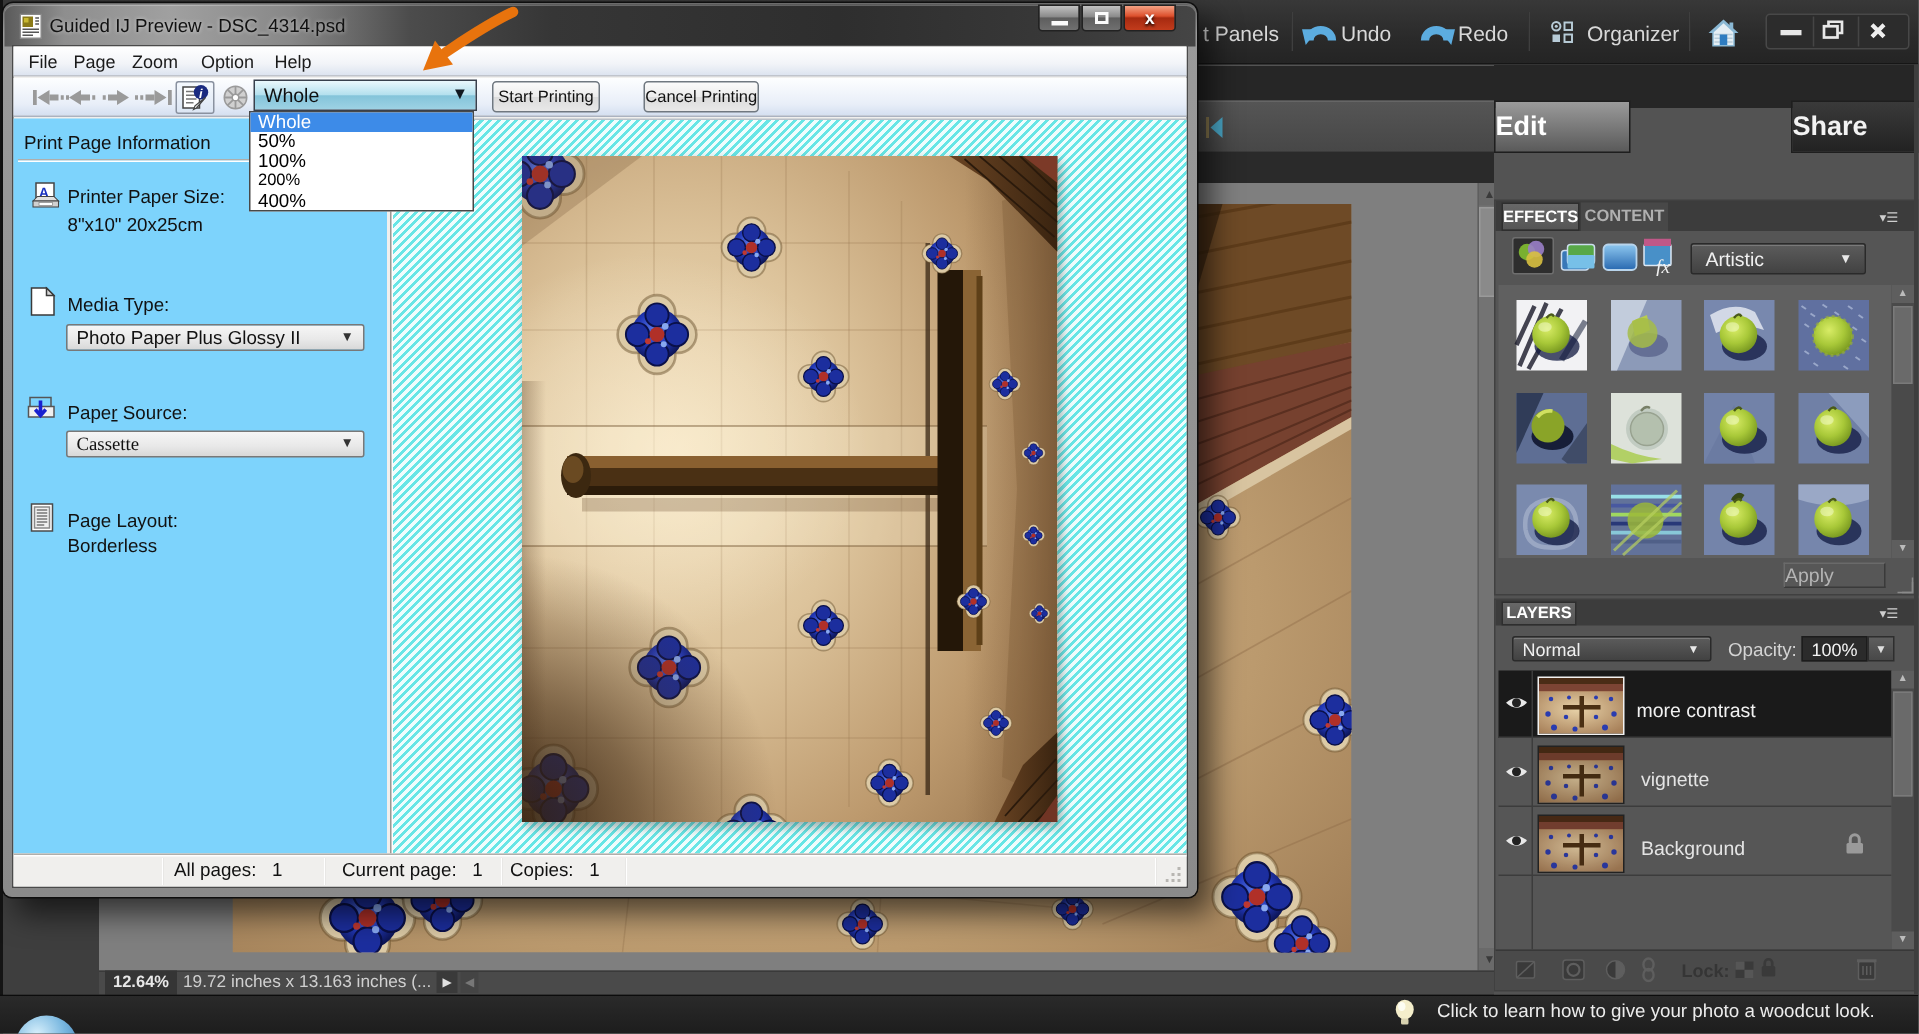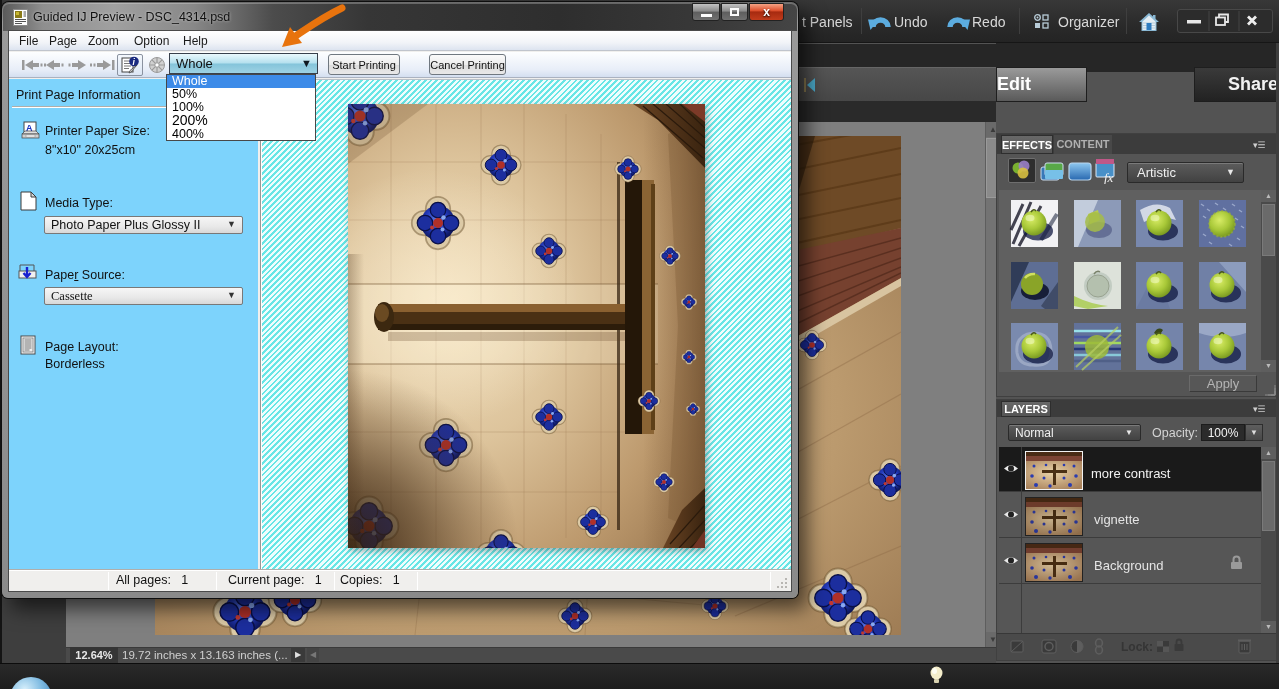--- a/index.html
+++ b/index.html
@@ -190,27 +190,28 @@
 <div class="abs" style="left:122px;top:647px;width:167px;height:16px;color:#d0d0d0;font-size:11.5px;line-height:16px;white-space:nowrap;overflow:hidden;">19.72 inches x 13.163 inches (...</div>
 <div class="abs" style="left:291px;top:648px;width:14px;height:14px;background:#3a3a3a;color:#e0e0e0;font-size:8px;text-align:center;line-height:14px;">▶</div>
 <div class="abs" style="left:307px;top:648px;width:12px;height:14px;background:#444;color:#777;font-size:8px;text-align:center;line-height:14px;">◀</div>
 
 <div class="abs" style="left:0;top:663px;width:1279px;height:26px;background:linear-gradient(180deg,#2a2a2a,#1d1d1d);border-top:1px solid #0c0c0c;"></div>
 <svg class="abs" style="left:929px;top:666px;" width="15" height="19" viewBox="0 0 15 19">
   <ellipse cx="7.5" cy="7" rx="6" ry="6.5" fill="#f4eecb"></ellipse>
   <ellipse cx="5.5" cy="5" rx="2.5" ry="3" fill="#fdfdf2"></ellipse>
   <rect x="5" y="13" width="5" height="4" rx="1" fill="#d8d2b0"></rect>
 </svg>
+<div class="abs" style="left:958px;top:667px;color:#ececec;font-size:12.5px;">Click to learn how to give your photo a woodcut look.</div>
 <div class="abs" style="left:10px;top:677px;width:42px;height:42px;border-radius:50%;background:radial-gradient(circle at 35% 30%, #d8f0fc, #7ab8e0 45%, #2a6aa8);"></div>
 
 <div class="abs" style="left:996px;top:43px;width:283px;height:620px;background:#535353;"></div>
 <div class="abs" style="left:996px;top:43px;width:283px;height:29px;background:#262626;"></div>
 
 <div class="abs" style="left:996px;top:67px;width:91px;height:35px;background:linear-gradient(180deg,#9a9a9a,#5a5a5a);border:1px solid #1e1e1e;color:#ffffff;font-size:18px;font-weight:bold;line-height:33px;">Edit</div>
-<div class="abs" style="left:1194px;top:67px;width:85px;height:35px;background:linear-gradient(180deg,#3a3a3a,#222);border:1px solid #1e1e1e;color:#f2f2f2;font-size:18px;font-weight:bold;text-align:right;line-height:33px;">Share</div>
+<div class="abs" style="left:1194px;top:67px;width:85px;height:35px;background:linear-gradient(180deg,#3a3a3a,#222);border:1px solid #1e1e1e;color:#f2f2f2;font-size:18px;font-weight:bold;text-align:left;line-height:33px;">Share</div>
 
 <div class="abs" id="fxpanel" style="left:996px;top:133px;width:283px;height:264px;background:#555;border:1px solid #404040;">
   <div class="abs" style="left:0;top:0;width:281px;height:20px;background:#3c3c3c;"></div>
   <div class="abs" style="left:4px;top:1px;width:52px;height:19px;background:linear-gradient(180deg,#686868,#555555);border:1px solid #2e2e2e;color:#fff;font-size:11px;font-weight:bold;text-align:center;line-height:18px;">EFFECTS</div>
   <div class="abs" style="left:57px;top:1px;width:58px;height:19px;background:#484848;color:#b0b0b0;font-size:11px;font-weight:bold;text-align:center;line-height:18px;">CONTENT</div>
   <div class="abs" style="left:256px;top:6px;color:#cfcfcf;font-size:9px;">▾<span style="letter-spacing:-1px;">☰</span></div>
 
   <div class="abs" style="left:11px;top:24px;width:28px;height:25px;background:#2e2e2e;border:1px solid #6e6e6e;border-radius:2px;"></div>
   <svg class="abs" style="left:14px;top:26px;" width="22" height="21" viewBox="0 0 22 21">
     <circle cx="7" cy="8" r="5.5" fill="#7ab030"></circle>
@@ -330,21 +331,21 @@
             <use href="#apl"></use>
           </g>
   </svg>
   </div>
 
   <div class="abs" style="left:264px;top:56px;width:15px;height:182px;background:#4a4a4a;"></div>
   <div class="abs" style="left:264px;top:56px;width:15px;height:12px;background:#5e5e5e;color:#bbb;font-size:7px;text-align:center;line-height:12px;">▲</div>
   <div class="abs" style="left:264px;top:226px;width:15px;height:12px;background:#5e5e5e;color:#bbb;font-size:7px;text-align:center;line-height:12px;">▼</div>
   <div class="abs" style="left:265px;top:70px;width:13px;height:52px;background:#6a6a6a;border:1px solid #7a7a7a;"></div>
 
-  <div class="abs" style="left:192px;top:241px;width:68px;height:17px;background:#575757;border:1px solid #6a6a6a;border-bottom-color:#3a3a3a;border-right-color:#3a3a3a;color:#b4b4b4;font-size:13px;text-align:center;line-height:16px;">Apply</div>
+  <div class="abs" style="left:192px;top:241px;width:68px;height:17px;background:#575757;border:1px solid #6a6a6a;border-bottom-color:#3a3a3a;border-right-color:#3a3a3a;color:#b4b4b4;font-size:13px;text-align:left;line-height:16px;">Apply</div>
   <svg class="abs" style="left:267px;top:250px;" width="12" height="12" viewBox="0 0 12 12">
     <path d="M11,1 L11,11 L1,11" fill="none" stroke="#8a8a8a" stroke-width="1"></path>
     <path d="M11,4 L11,11 L4,11 M11,7 L11,11 L7,11" fill="none" stroke="#8a8a8a" stroke-width="1"></path>
   </svg>
 </div>
 
 <div class="abs" id="lypanel" style="left:996px;top:399px;width:283px;height:262px;background:#555;border:1px solid #404040;">
   <div class="abs" style="left:0;top:0;width:281px;height:17px;background:#3c3c3c;"></div>
   <div class="abs" style="left:4px;top:1px;width:50px;height:16px;background:linear-gradient(180deg,#686868,#555555);border:1px solid #2e2e2e;color:#fff;font-size:11px;font-weight:bold;text-align:center;line-height:15px;">LAYERS</div>
   <div class="abs" style="left:256px;top:4px;color:#cfcfcf;font-size:9px;">▾<span style="letter-spacing:-1px;">☰</span></div>
@@ -656,21 +657,21 @@
               <rect x="0" y="8" width="2" height="2"></rect>
             </g>
           </svg>
     </div>
   </div>
 
   <div class="abs" style="left:164px;top:72px;width:150px;height:67px;background:#fff;border:1px solid #484848;z-index:30;">
     <div style="height:13px;background:#3d8be8;color:#fff;font-size:12.5px;padding-left:5px;line-height:13px;">Whole</div>
     <div style="height:13px;color:#000;font-size:12.5px;padding-left:5px;line-height:13px;">50%</div>
     <div style="height:13px;color:#000;font-size:12.5px;padding-left:5px;line-height:13px;">100%</div>
-    <div style="height:13px;color:#000;font-size:14px;padding-left:5px;line-height:13px;">200%</div>
+    <div style="height:13px;color:#000;font-size:11px;padding-left:5px;line-height:13px;">200%</div>
     <div style="height:14px;color:#000;font-size:12.5px;padding-left:5px;line-height:14px;">400%</div>
   </div>
 </div>
 
 <svg class="abs" style="left:270px;top:0;z-index:40;" width="90" height="60" viewBox="0 0 90 60">
   <path d="M72,8 C55,16 42,25 27,35" fill="none" stroke="#e8730d" stroke-width="7" stroke-linecap="round"></path>
   <path d="M12,47 L20,27 L32,43 Z" fill="#e8730d"></path>
 </svg>
 
 </div>

